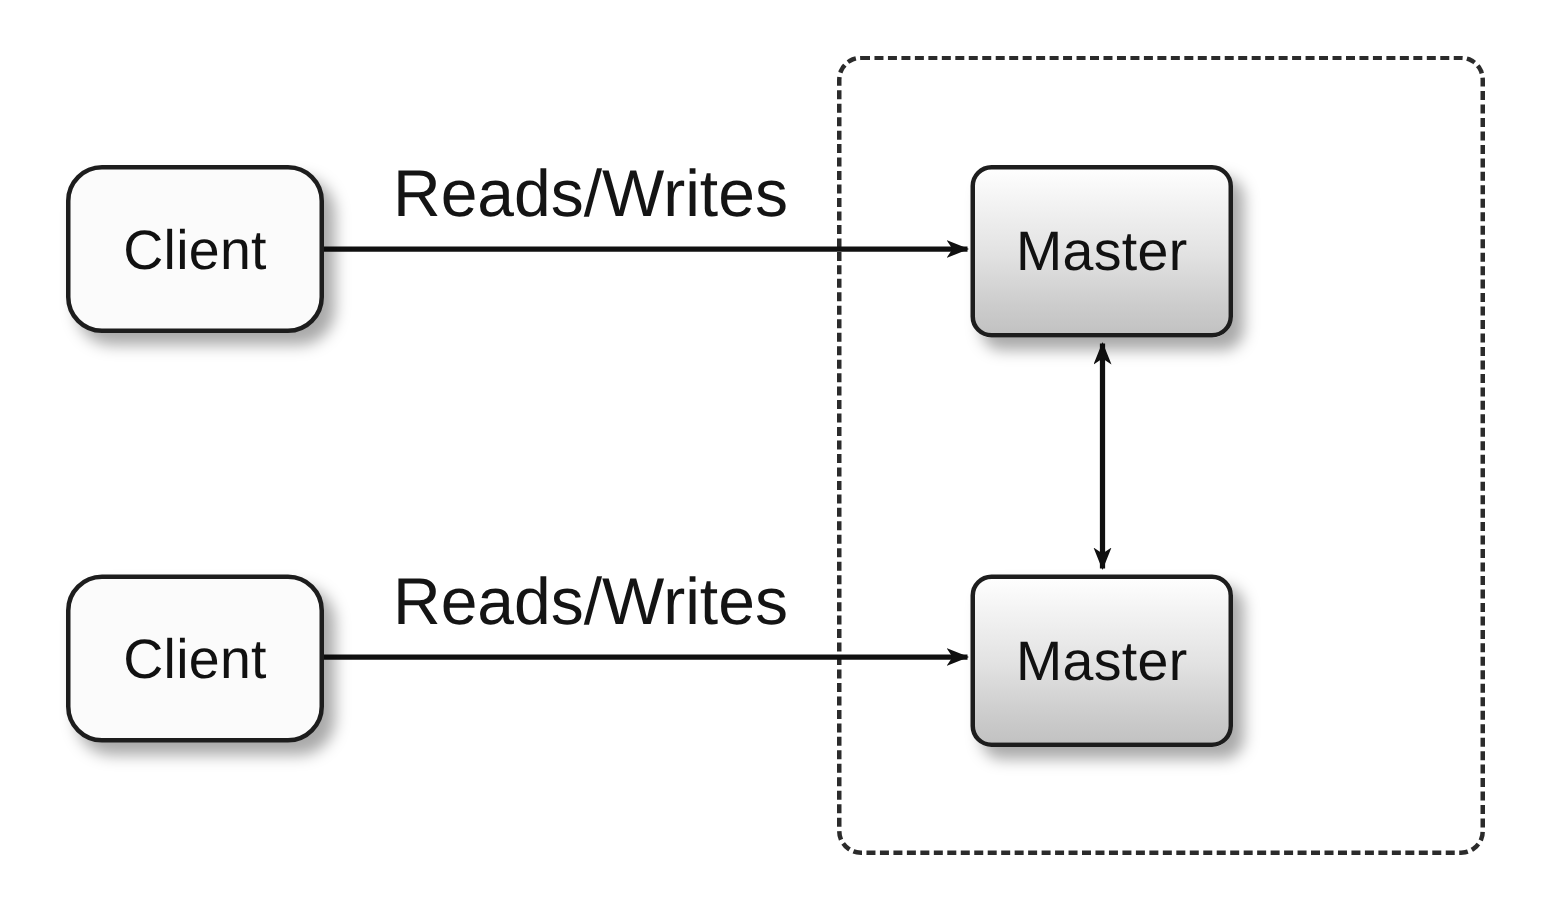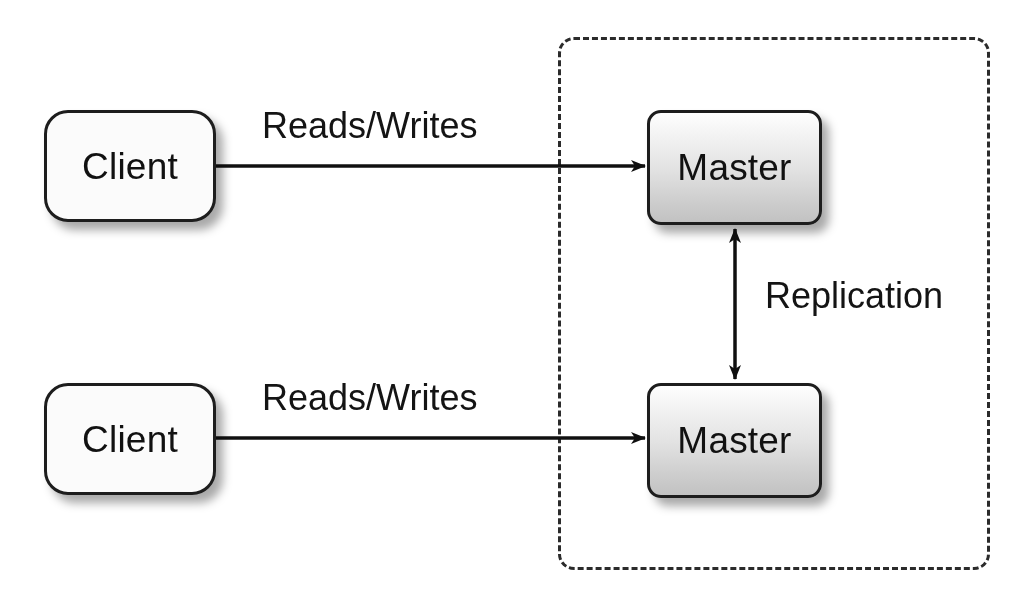--- a/index.html
+++ b/index.html
@@ -69,21 +69,21 @@
                 #c2c2c2 100%);
     box-shadow: 7px 8px 10px rgba(0,0,0,0.34);
   }
 
   .row-top    { top: 110px; }
   .row-bottom { top: 383px; }
 
   
   .edge-label {
     position: absolute;
-    font-size: 36px;
+    font-size: 44px;
     color: #141414;
     white-space: nowrap;
     line-height: 1;
     user-select: none;
   }
   .label-rw-top    { left: 262px; top: 108px; }
   .label-rw-bottom { left: 262px; top: 380px; }
   .label-replication { left: 765px; top: 278px; }
 
   
@@ -137,15 +137,14 @@
   </div>
 
   <div class="node node-master row-bottom">
     <span>Master</span>
   </div>
 
   <div class="edge-label label-rw-top">Reads/Writes</div>
 
   <div class="edge-label label-rw-bottom">Reads/Writes</div>
 
-  <div class="edge-label label-replication">Replication</div>
 
 </div>
 
 </body></html>

